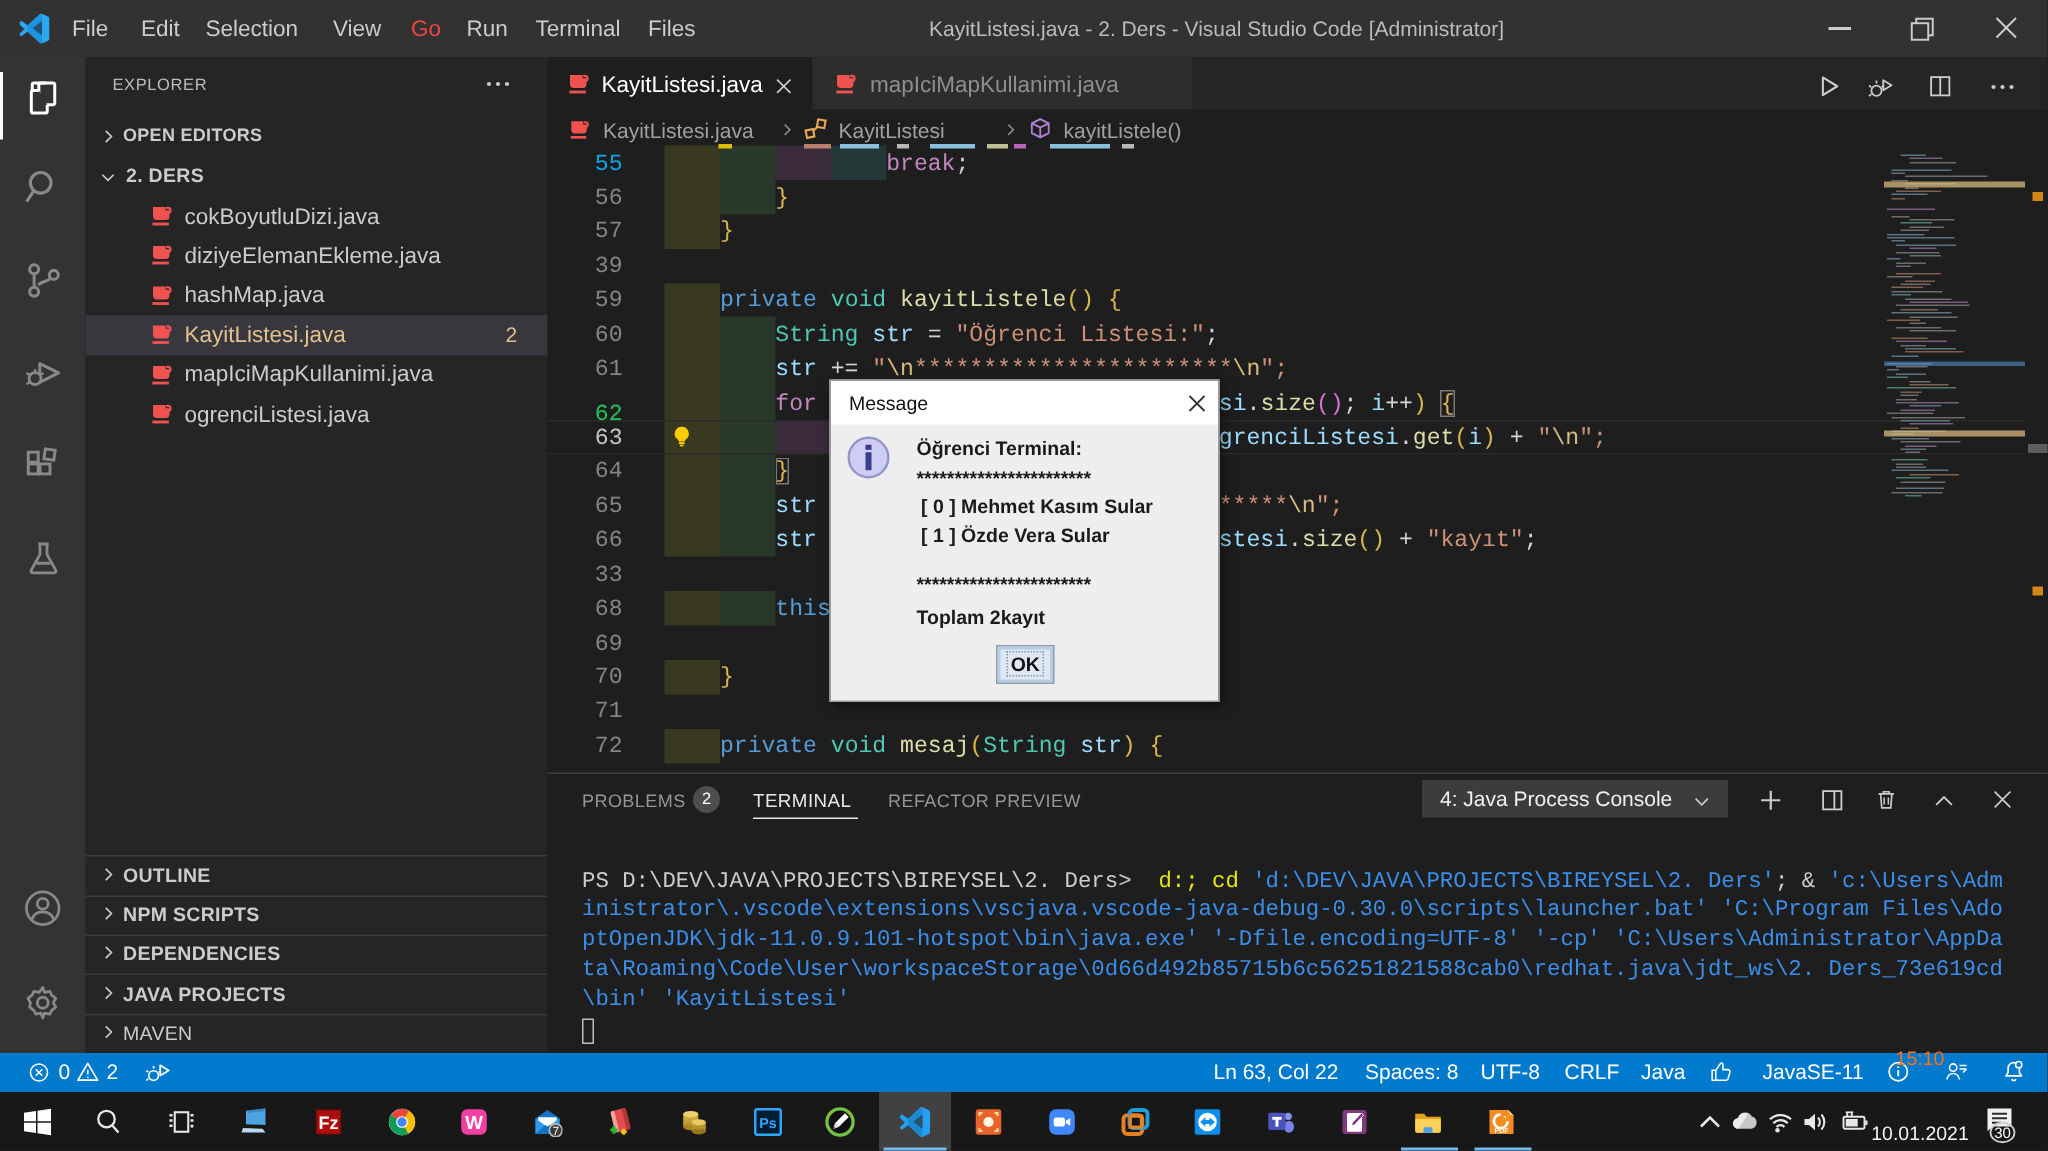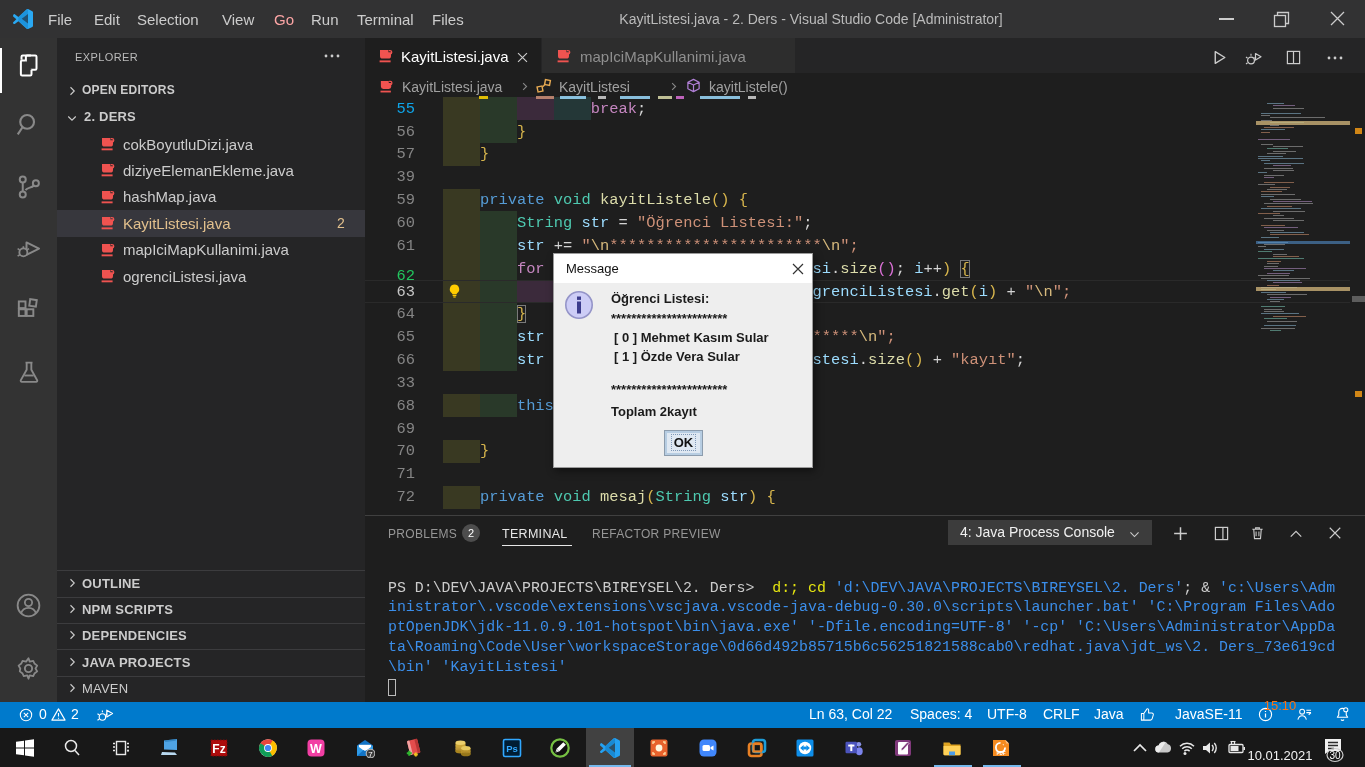--- a/index.html
+++ b/index.html
@@ -12,21 +12,21 @@
 
 <div class="a" style="left:0;top:0;width:1365px;height:38px;background:#323233"></div>
 <svg class="a" style="left:13px;top:9px" width="20" height="20" viewBox="0 0 100 100">
 <path fill="#2aa8f2" d="M96.5 10.8 75.4.6a6.4 6.4 0 0 0-7.3 1.2L26.8 39.5 8.9 25.9a4.3 4.3 0 0 0-5.5.2L1.1 31.2a4.3 4.3 0 0 0 0 6.3L16.6 51.7 1.1 65.8a4.3 4.3 0 0 0 0 6.3l2.3 2.2a4.3 4.3 0 0 0 5.5.2l17.9-13.6 41.3 37.7a6.4 6.4 0 0 0 7.3 1.2l21.1-10.2A6.4 6.4 0 0 0 100 83.9V16.6a6.4 6.4 0 0 0-3.5-5.8ZM75 72.6 43.6 48.9 75 25.2Z"></path>
 <path fill="#0c7bc4" d="M75 .1v99.8L26.8 60.4l-0-20.9Z" opacity=".45"></path>
 </svg>
 <div class="a" style="left:48px;top:11px;font-size:15px;color:#cccccc">File</div>
 <div class="a" style="left:94px;top:11px;font-size:15px;color:#cccccc">Edit</div>
 <div class="a" style="left:137px;top:11px;font-size:15px;color:#cccccc">Selection</div>
 <div class="a" style="left:222px;top:11px;font-size:15px;color:#cccccc">View</div>
-<div class="a" style="left:274px;top:11px;font-size:15px;color:#fca5a5">Go</div>
+<div class="a" style="left:274px;top:11px;font-size:15px;color:#ef4444">Go</div>
 <div class="a" style="left:311px;top:11px;font-size:15px;color:#cccccc">Run</div>
 <div class="a" style="left:357px;top:11px;font-size:15px;color:#cccccc">Terminal</div>
 <div class="a" style="left:432px;top:11px;font-size:15px;color:#cccccc">Files</div>
 <div class="a" style="left:811px;top:11px;transform:translateX(-50%);font-size:14px;color:#bbbbbb;white-space:nowrap">KayitListesi.java - 2. Ders - Visual Studio Code [Administrator]</div>
 <div class="a" style="left:1219px;top:18px;width:15px;height:1.5px;background:#cccccc"></div>
 <svg class="a" style="left:1273px;top:11px" width="17" height="17" viewBox="0 0 17 17">
 <rect x="1.5" y="4.5" width="11" height="11" fill="none" stroke="#cccccc" stroke-width="1.3"></rect>
 <path d="M4.5 4.5v-3h11v11h-3" fill="none" stroke="#cccccc" stroke-width="1.3"></path>
 </svg>
 <svg class="a" style="left:1330px;top:11px" width="15" height="15" viewBox="0 0 15 15">
@@ -396,21 +396,21 @@
 <div class="a" style="left:0;top:0;width:258px;height:29px;background:#ffffff"></div>
 <div class="a" style="left:12px;top:7px;font-size:13px;color:#111111">Message</div>
 <svg class="a" style="left:238px;top:9px" width="12" height="12" viewBox="0 0 12 12">
       <path d="M1 1l10 10M11 1 1 11" stroke="#333" stroke-width="1.2"></path>
     </svg>
 <svg class="a" style="left:10px;top:36px" width="30" height="30" viewBox="0 0 30 30">
 <circle cx="15" cy="15" r="13.2" fill="#cdcdf6" stroke="#9494c8" stroke-width="1.6"></circle>
 <rect x="13" y="11.5" width="4" height="12" fill="#3c3c8c"></rect>
 <rect x="13" y="6.5" width="4" height="3.4" fill="#3c3c8c"></rect>
 </svg>
-<div class="a" style="left:57px;top:37px;font-size:13px;font-weight:bold;color:#1a1a1a;white-space:nowrap">Öğrenci Listesi:</div>
+<div class="a" style="left:57px;top:37px;font-size:13px;font-weight:bold;color:#1a1a1a;white-space:nowrap">Öğrenci Terminal:</div>
 <div class="a" style="left:57px;top:57px;font-size:13px;font-weight:bold;color:#1a1a1a;white-space:nowrap">***********************</div>
 <div class="a" style="left:60px;top:76px;font-size:13px;font-weight:bold;color:#1a1a1a;white-space:nowrap">[ 0 ] Mehmet Kasım Sular</div>
 <div class="a" style="left:60px;top:95px;font-size:13px;font-weight:bold;color:#1a1a1a;white-space:nowrap">[ 1 ] Özde Vera Sular</div>
 <div class="a" style="left:57px;top:128px;font-size:13px;font-weight:bold;color:#1a1a1a;white-space:nowrap">***********************</div>
 <div class="a" style="left:57px;top:150px;font-size:13px;font-weight:bold;color:#1a1a1a;white-space:nowrap">Toplam 2kayıt</div>
 <div class="a" style="left:110px;top:176px;width:39px;height:26px;background:#dfe8f2;border:1px solid #8c9cad;box-shadow:inset 0 0 0 2px #b7cde2;text-align:center"><span style="font-size:13px;font-weight:bold;color:#111;line-height:24px;border:1px dotted #8099b8;padding:0 2px">OK</span></div>
 </div>
 <div class="a" style="left:365px;top:515px;width:1000px;height:187px;background:#1e1e1e;border-top:1px solid #404040"></div>
 <div class="a" style="left:388px;top:527px;font-size:12px;color:#969696;letter-spacing:.3px">PROBLEMS</div>
 <div class="a" style="left:462px;top:524px;width:18px;height:18px;border-radius:50%;background:#4d4d4d;color:#ffffff;font-size:11px;text-align:center;line-height:18px">2</div>
@@ -455,21 +455,21 @@
 <path d="M8 2 15 14H1z" fill="none" stroke="#ffffff" stroke-width="1.2" stroke-linejoin="round"></path>
 <path d="M8 6.5v3.5M8 11.5v1" stroke="#ffffff" stroke-width="1.2"></path>
   </svg>
 <div class="a" style="left:71px;top:706px;font-size:14px;color:#ffffff">2</div>
 <svg class="a" style="left:96px;top:706px" width="18" height="18" viewBox="0 0 18 18">
 <circle cx="6.4" cy="11" r="3.2" fill="none" stroke="#ffffff" stroke-width="1.1"></circle>
 <path d="M6.4 6.3V4.6M3 8.8 1.5 7.7M3 13.2 1.5 14.3M9.8 8.8l1.5-1.1" stroke="#ffffff" stroke-width="1.1"></path>
 <path d="M10.8 4.2 16.5 7.6l-5.7 3.4z" fill="none" stroke="#ffffff" stroke-width="1.2" stroke-linejoin="round"></path>
 </svg>
 <div class="a" style="left:809px;top:706px;font-size:14px;color:#ffffff">Ln 63, Col 22</div>
-<div class="a" style="left:910px;top:706px;font-size:14px;color:#ffffff">Spaces: 4</div>
+<div class="a" style="left:910px;top:706px;font-size:14px;color:#ffffff">Spaces: 8</div>
 <div class="a" style="left:987px;top:706px;font-size:14px;color:#ffffff">UTF-8</div>
 <div class="a" style="left:1043px;top:706px;font-size:14px;color:#ffffff">CRLF</div>
 <div class="a" style="left:1094px;top:706px;font-size:14px;color:#ffffff">Java</div>
 <div class="a" style="left:1175px;top:706px;font-size:14px;color:#ffffff">JavaSE-11</div>
 <svg class="a" style="left:1140px;top:707px" width="15" height="15" viewBox="0 0 16 16">
 <path d="M1.5 7h2.6v7H1.5zM4.1 13.3c.4.5 1 .7 1.6.7h5.4c.9 0 1.7-.6 1.9-1.5l1.2-4.2c.2-1-.5-1.8-1.5-1.8H9.2V3.2C9.2 2 8.2 1.5 7.5 2L4.1 7" fill="none" stroke="#ffffff" stroke-width="1.1" stroke-linejoin="round"></path>
 </svg>
 <svg class="a" style="left:1258px;top:707px" width="15" height="15" viewBox="0 0 16 16">
 <circle cx="8" cy="8" r="6.5" fill="none" stroke="#ffffff" stroke-width="1.2"></circle>
 <path d="M8 7v4.2M8 4.2v1.2" stroke="#ffffff" stroke-width="1.3"></path>

